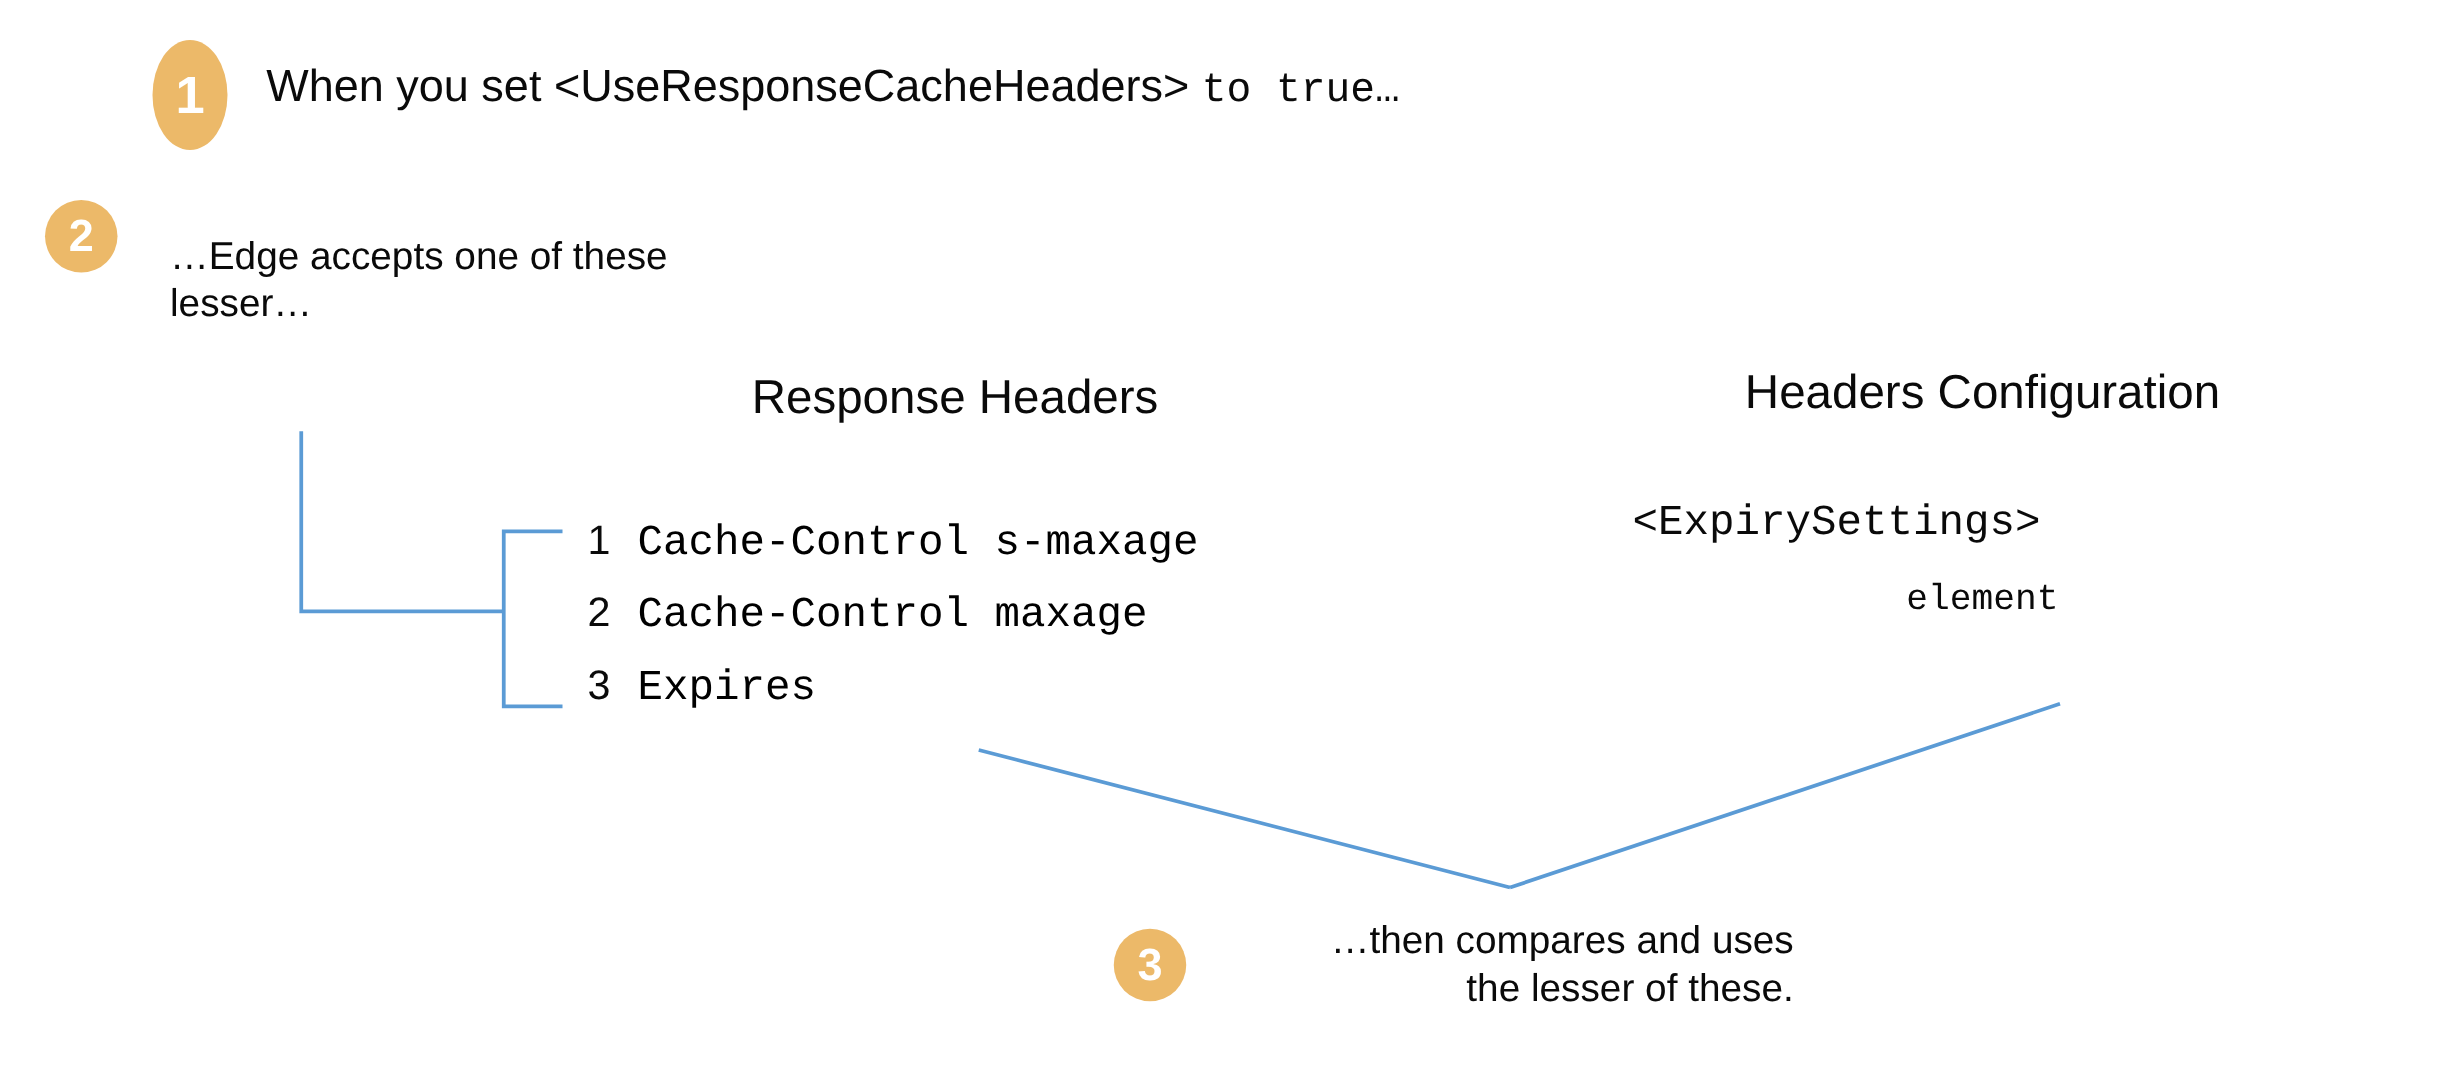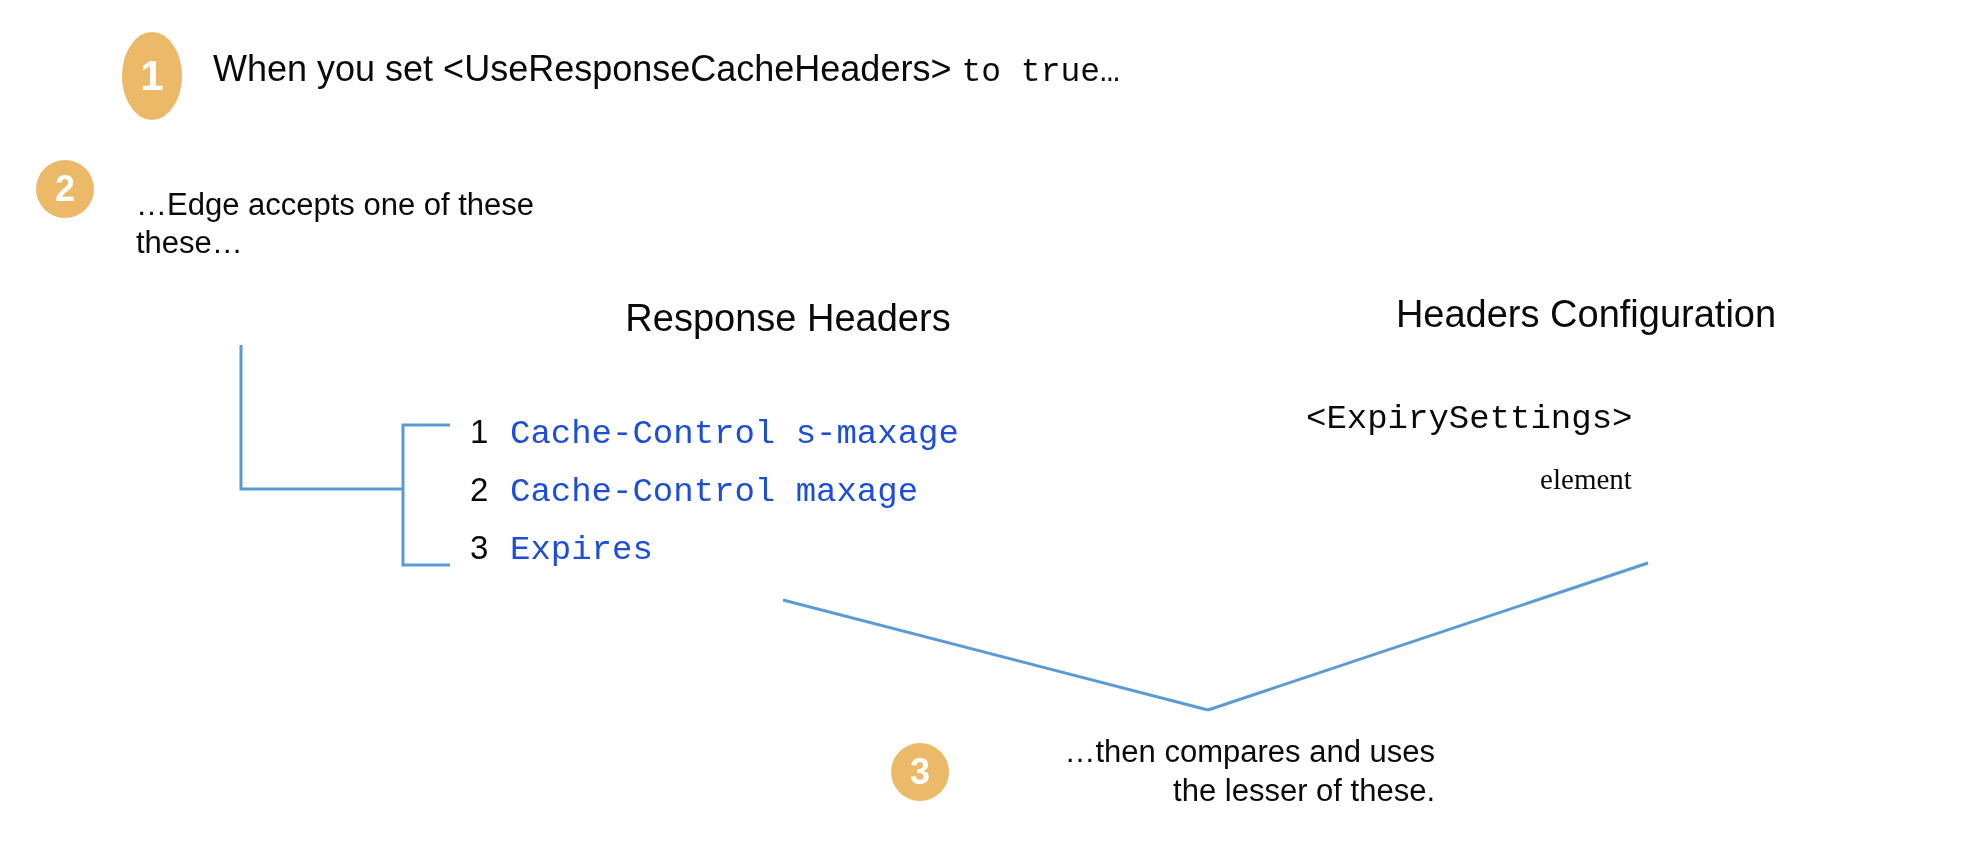--- a/index.html
+++ b/index.html
@@ -101,21 +101,21 @@
   
   .column-heading {
     position: absolute;
     font-family: "Liberation Sans", sans-serif;
     font-size: 38px;
     color: #0a0a0a;
     text-align: center;
     white-space: nowrap;
   }
   #heading-response-headers {
-    left: 468px;
+    left: 444px;
     top: 297px;
     width: 640px;
   }
   #heading-policy-configuration {
     left: 1306px;
     top: 293px;
     width: 560px;
   }
 
   
@@ -135,21 +135,21 @@
   #precedence-list .rank {
     font-family: "Liberation Sans", sans-serif;
     font-size: 33px;
     width: 28px;
     color: #0a0a0a;
     flex: 0 0 auto;
   }
   #precedence-list .header-name {
     font-family: "Liberation Mono", "DejaVu Sans Mono", monospace;
     font-size: 34px;
-    color: #1d4ed8;
+    color: #000000;
     white-space: pre;
     margin-left: 12px;
   }
 
   
   #policy-element-name {
     position: absolute;
     left: 1306px;
     top: 400px;
     width: 560px;
@@ -158,21 +158,21 @@
     font-size: 34px;
     color: #0a0a0a;
     white-space: nowrap;
   }
   #policy-element-word {
     position: absolute;
     left: 1306px;
     top: 463px;
     width: 560px;
     text-align: center;
-    font-family: Liberation Serif, serif;
+    font-family: Liberation Mono, monospace;
     font-size: 29px;
     color: #0a0a0a;
   }
 </style>
 </head>
 <body>
 
 <div id="stage" style="background: rgb(255, 255, 255);">
 
   <svg id="connectors" viewBox="0 0 1966 858" width="1966" height="858" xmlns="http://www.w3.org/2000/svg">
@@ -189,21 +189,21 @@
   </div>
   <div class="step-text" id="step1-text">
     <span>When you set &lt;UseResponseCacheHeaders&gt; </span><span class="mono">to true…</span>
   </div>
 
   <div class="badge" id="badge-2" style="background: rgb(236, 185, 105); color: rgb(255, 255, 255);">
     <span>2</span>
   </div>
   <div class="step-text" id="step2-text">
     <div>…Edge accepts one of these</div>
-    <div>these…</div>
+    <div>lesser…</div>
   </div>
 
   <div class="column-heading" id="heading-response-headers">Response Headers</div>
 
   <ul id="precedence-list">
     <li>
       <span class="rank">1</span>
       <span class="header-name">Cache-Control s-maxage</span>
     </li>
     <li>

